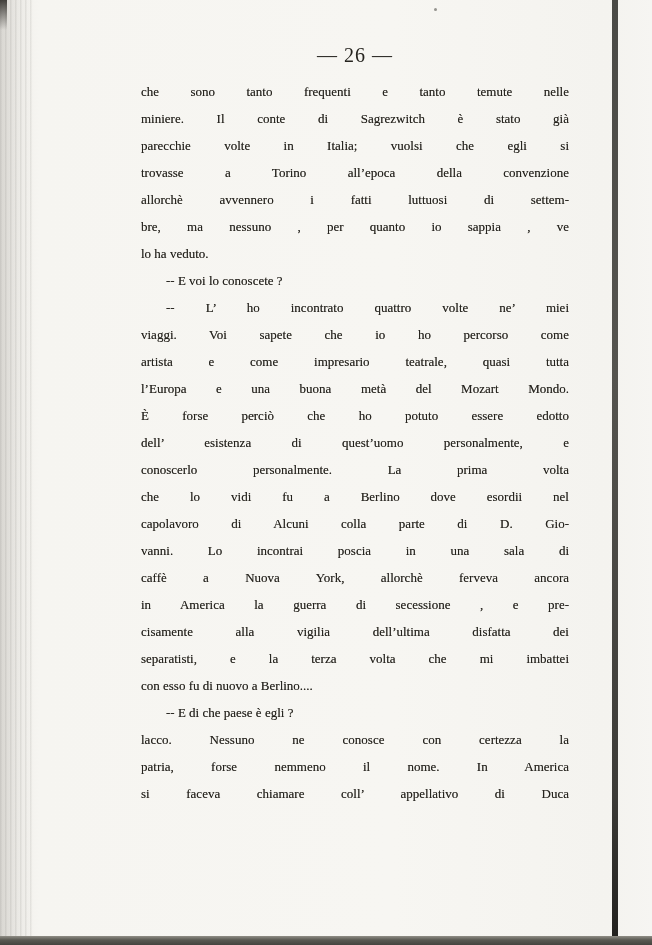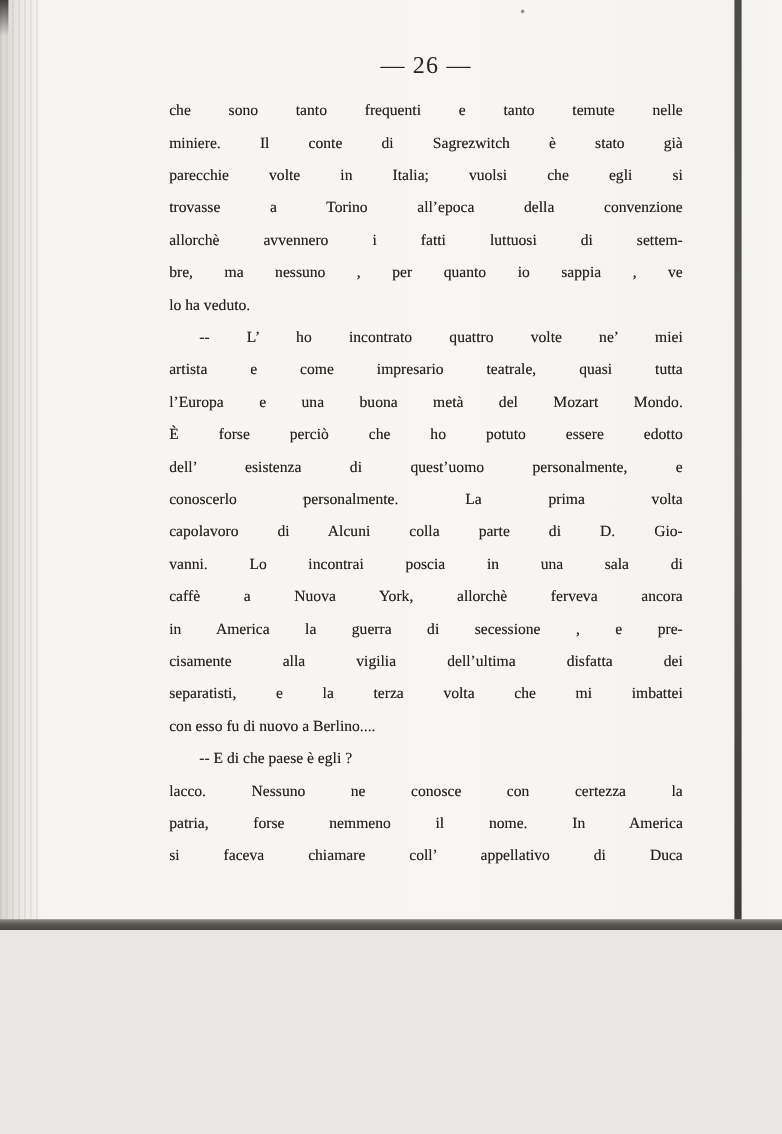--- a/index.html
+++ b/index.html
@@ -1,19 +1,19 @@
 <!DOCTYPE html>
 <html><head>
 <meta charset="utf-8">
 <style>
   html, body { margin: 0; padding: 0; background: #e8e7e3; }
   .page {
     position: relative;
     width: 652px;
-    height: 775px;
+    height: 945px;
     background: linear-gradient(90deg, #edebe7 0%, #f6f5f1 6%, #f7f6f2 60%, #f4f3ef 93%, #f6f5f2 100%);
     overflow: hidden;
     font-family: "Liberation Serif", serif;
     color: #26241f;
   }
   
   .left-streaks {
     position: absolute; left: 0; top: 0; width: 34px; height: 100%;
     background:
       repeating-linear-gradient(90deg,
@@ -74,26 +74,29 @@
 
   <div class="textblock">
     <div class="header">— 26 —</div>
     <div class="line j">che sono tanto frequenti e tanto temute nelle</div>
     <div class="line j">miniere. Il conte di Sagrezwitch è stato già</div>
     <div class="line j">parecchie volte in Italia; vuolsi che egli si</div>
     <div class="line j">trovasse a Torino all’epoca della convenzione</div>
     <div class="line j">allorchè avvennero i fatti luttuosi di settem-</div>
     <div class="line j">bre, ma nessuno , per quanto io sappia , ve</div>
     <div class="line l">lo ha veduto.</div>
+    <div class="line l in">-- E voi lo conoscete ?</div>
     <div class="line j in">-- L’ ho incontrato quattro volte ne’ miei</div>
+    <div class="line j">viaggi. Voi sapete che io ho percorso come</div>
     <div class="line j">artista e come impresario teatrale, quasi tutta</div>
     <div class="line j">l’Europa e una buona metà del Mozart Mondo.</div>
     <div class="line j">È forse perciò che ho potuto essere edotto</div>
     <div class="line j">dell’ esistenza di quest’uomo personalmente, e</div>
     <div class="line j">conoscerlo personalmente. La prima volta</div>
+    <div class="line j">che lo vidi fu a Berlino dove esordii nel</div>
     <div class="line j">capolavoro di Alcuni colla parte di D. Gio-</div>
     <div class="line j">vanni. Lo incontrai poscia in una sala di</div>
     <div class="line j">caffè a Nuova York, allorchè ferveva ancora</div>
     <div class="line j">in America la guerra di secessione , e pre-</div>
     <div class="line j">cisamente alla vigilia dell’ultima disfatta dei</div>
     <div class="line j">separatisti, e la terza volta che mi imbattei</div>
     <div class="line l">con esso fu di nuovo a Berlino....</div>
     <div class="line l in">-- E di che paese è egli ?</div>
     <div class="line j">lacco. Nessuno ne conosce con certezza la</div>
     <div class="line j">patria, forse nemmeno il nome. In America</div>

